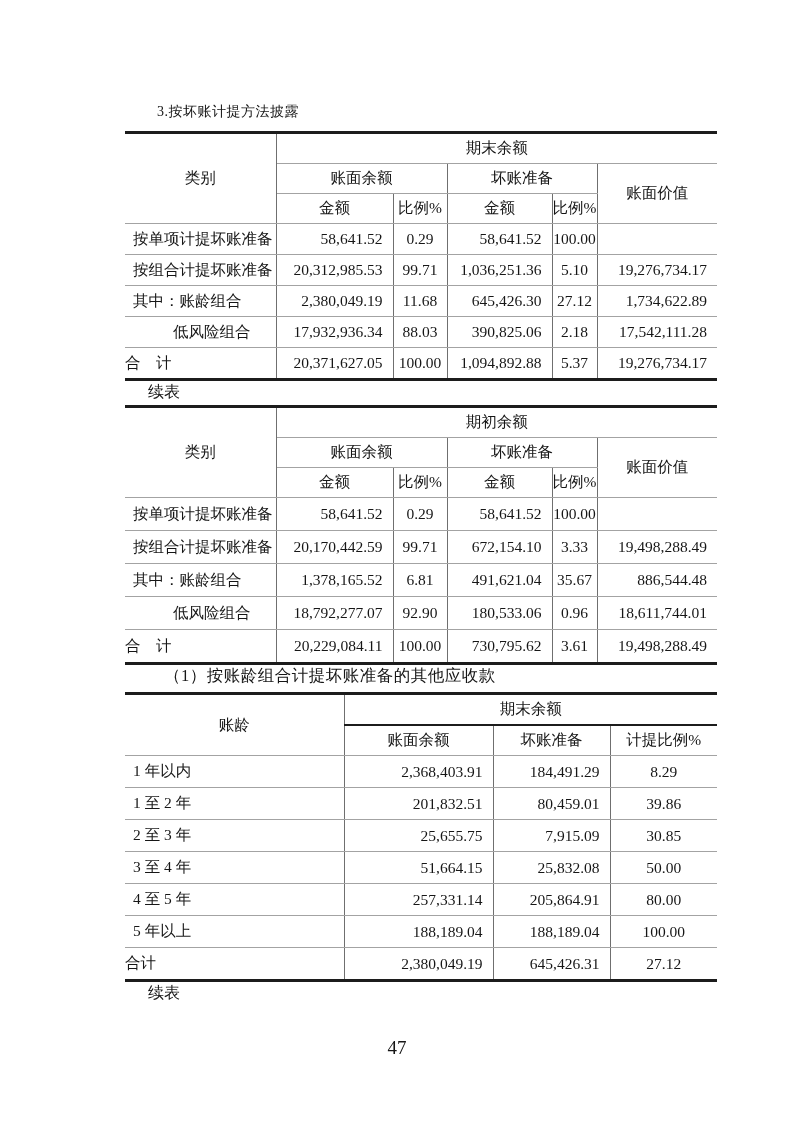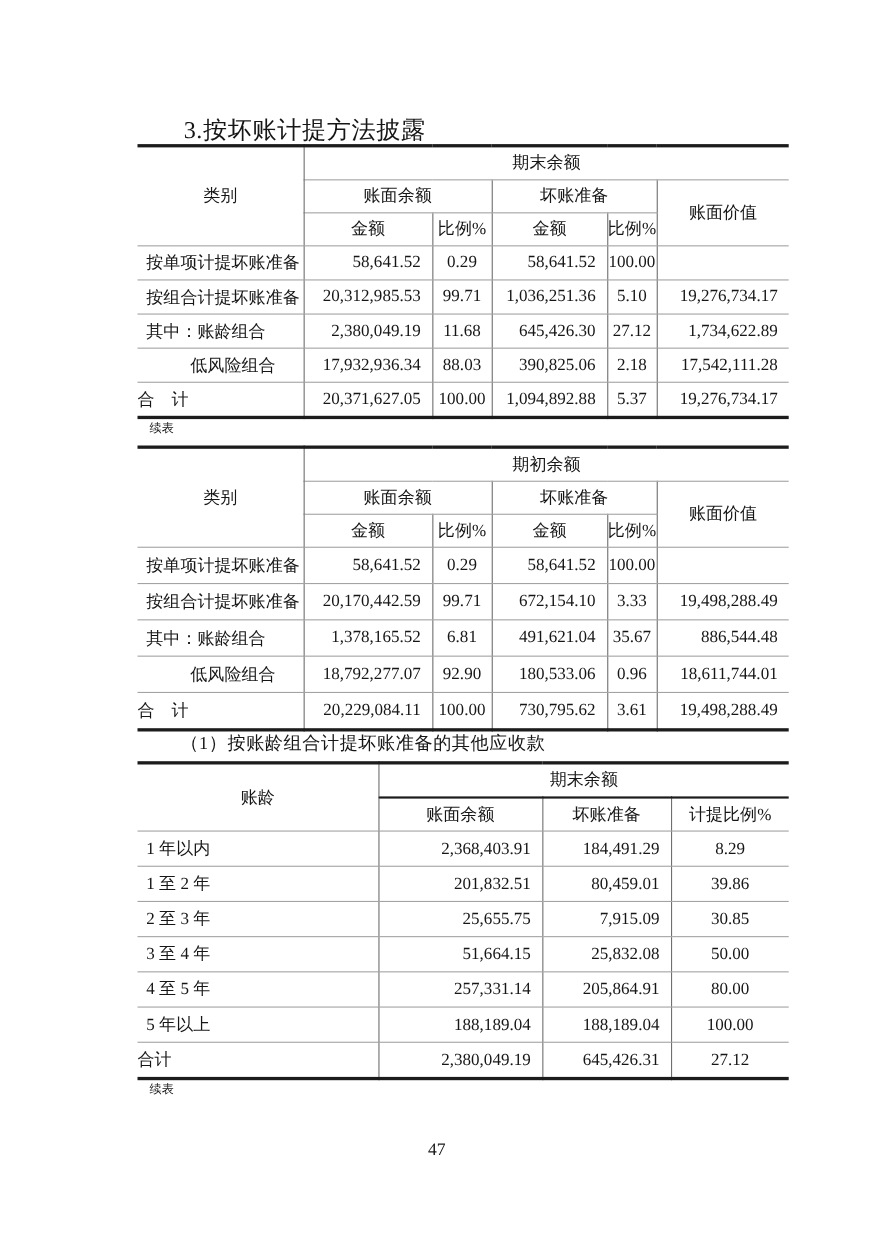--- a/index.html
+++ b/index.html
@@ -7,38 +7,38 @@
     position: relative;
     width: 794px;
     height: 1122px;
     background: #ffffff;
     font-family: "Liberation Serif", "DejaVu Serif", serif;
     color: #161616;
     overflow: hidden;
   }
   .sec-title {
     position: absolute;
-    left: 167px;
+    left: 157px;
     top: 103px;
-    font-size: 22px;
+    font-size: 14px;
     letter-spacing: 0.5px;
     white-space: nowrap;
   }
   .sub-title {
     position: absolute;
     left: 164px;
     top: 665px;
     font-size: 16.5px;
     letter-spacing: 0.5px;
     white-space: nowrap;
   }
   .cont {
     position: absolute;
-    left: 136px;
-    font-size: 11px;
+    left: 148px;
+    font-size: 16px;
     white-space: nowrap;
   }
   #cont1 { top: 382px; }
   #cont2 { top: 983px; }
   .tbl {
     position: absolute;
     left: 125px;
     width: 592px;
     border-collapse: collapse;
     table-layout: fixed;
@@ -70,21 +70,21 @@
   .tbl td.lbl[data-align="center"] { padding-left: 0; }
   .tbl td.num { text-align: right; padding-right: 10px; }
   .tbl td.pct { text-align: center; }
   #t3 td.hline-heavy { border-bottom: 2.5px solid #1c1c1c; }
   .page-num {
     position: absolute;
     left: 0;
     top: 1037px;
     width: 794px;
     text-align: center;
-    font-size: 16px;
+    font-size: 19px;
   }
 </style>
 </head>
 <body>
 
 <div class="page">
 
   <div class="sec-title">3.按坏账计提方法披露</div>
 
   <table class="tbl" id="t1">

